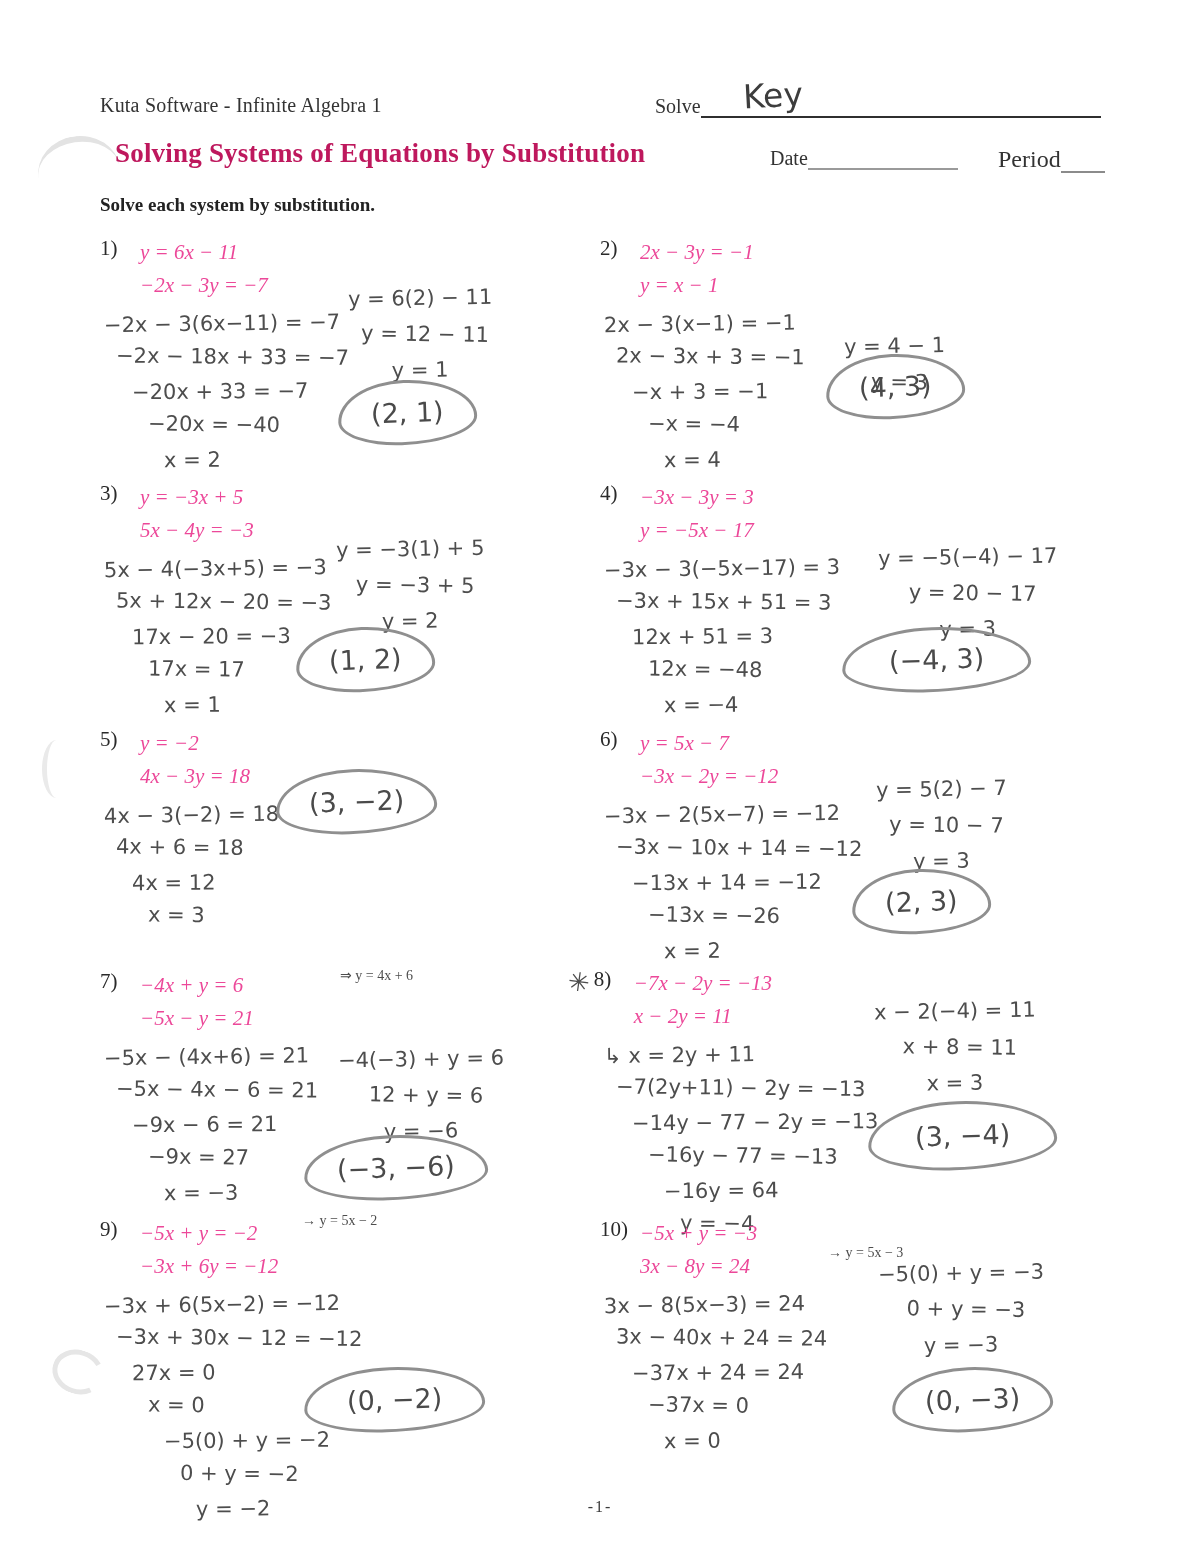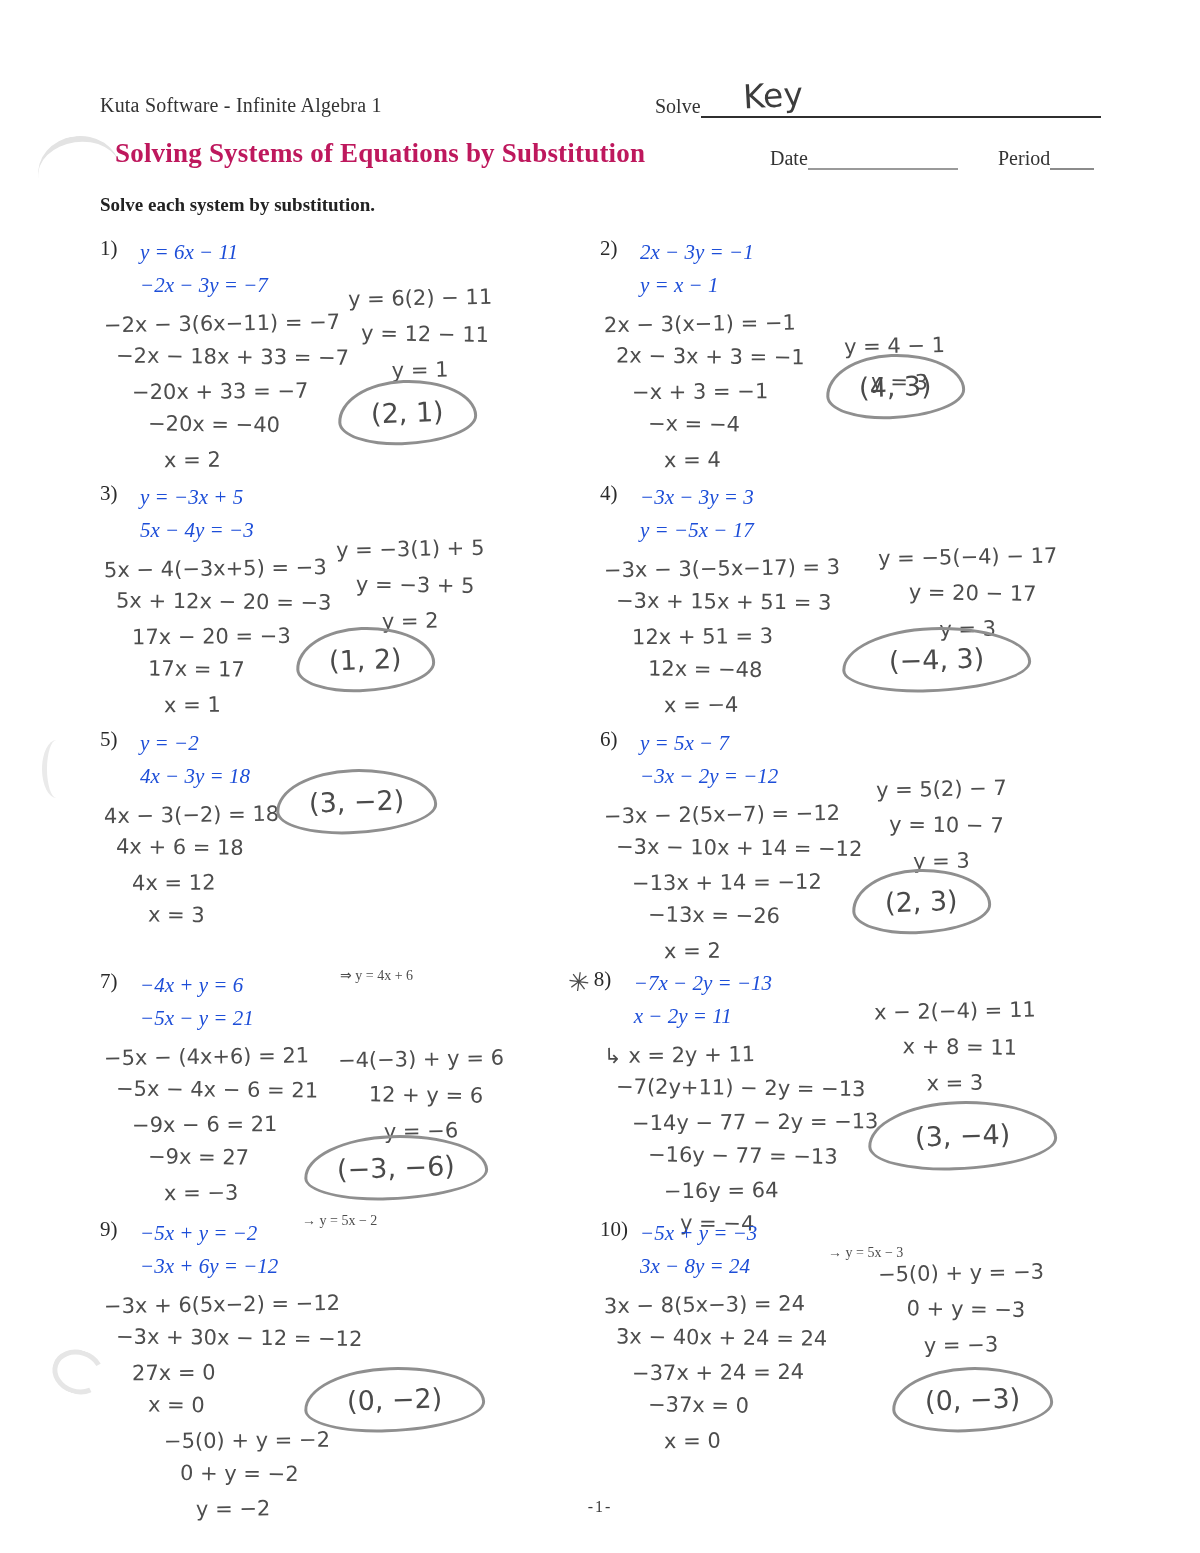--- a/index.html
+++ b/index.html
@@ -12,21 +12,21 @@
     overflow:hidden;
   }
   
   .src{position:absolute;left:100px;top:94px;font-size:20px;letter-spacing:.2px;color:#333;}
   .namefield{position:absolute;left:655px;top:92px;font-size:20px;color:#333;}
   .nameline{display:inline-block;width:400px;border-bottom:2px solid #2f2f2f;height:24px;position:relative;vertical-align:bottom;}
   .keyhand{position:absolute;left:42px;top:-16px;font-family:"DejaVu Sans",sans-serif;font-size:33px;color:#3d3d3d;transform:rotate(-3deg);font-weight:500;}
   .title{position:absolute;left:100px;top:138px;font-size:27px;font-weight:bold;color:#be185d;letter-spacing:.2px;margin-left:15px;}
   .datefield{position:absolute;left:770px;top:146px;font-size:20px;color:#333;}
   .dateline{display:inline-block;width:150px;border-bottom:2px solid #9a9a9a;height:22px;vertical-align:bottom;}
-  .periodfield{position:absolute;left:998px;top:146px;font-size:20px;color:#333;}
+  .periodfield{position:absolute;left:998px;top:146px;font-size:24px;color:#333;}
   .periodline{display:inline-block;width:44px;border-bottom:2px solid #8b8b8b;height:22px;vertical-align:bottom;}
   .instruction{position:absolute;left:100px;top:194px;font-size:19px;font-weight:bold;color:#222;}
   .footer{position:absolute;left:0;right:0;top:1498px;text-align:center;font-size:16px;color:#3a3a3a;letter-spacing:2px;}
 
   
   .smudge{position:absolute;border-radius:50%;}
   #sm1{left:38px;top:136px;width:82px;height:66px;border-top:6px solid #e3e3e3;transform:rotate(-8deg);}
   #sm2{left:42px;top:740px;width:24px;height:58px;border-left:5px solid #eaeaea;}
   #sm3{left:52px;top:1350px;width:42px;height:34px;border:5px solid #e6e6e6;border-right-color:transparent;transform:rotate(18deg);}
 
@@ -34,21 +34,21 @@
   .problem{position:absolute;width:500px;}
   #p1{left:100px;top:236px;}  #p2{left:600px;top:236px;}
   #p3{left:100px;top:481px;}  #p4{left:600px;top:481px;}
   #p5{left:100px;top:727px;}  #p6{left:600px;top:727px;}
   #p7{left:100px;top:969px;}  #p8{left:600px;top:967px;}
   #p9{left:100px;top:1217px;} #p10{left:600px;top:1217px;}
 
   .prow{display:flex;align-items:flex-start;}
   .pnum{font-size:21px;width:40px;flex:0 0 auto;color:#2a2a2a;}
   .star{font-family:"DejaVu Sans",sans-serif;font-size:26px;color:#333;margin-left:-32px;margin-right:4px;transform:rotate(8deg);}
-  .printed{font-size:21px;font-style:italic;line-height:33px;color:#1d4ed8;}
+  .printed{font-size:21px;font-style:italic;line-height:33px;color:#ec4899;}
   .printed > div[data-name="line"]{white-space:nowrap;}
 
   .hw{font-family:"DejaVu Sans",sans-serif;color:#4d4d4d;}
   .inline{position:absolute;font-size:14px;white-space:nowrap;font-family:Liberation Serif, serif;}
   #p7 .inline{left:240px;top:-2px;}
   #p9 .inline{left:202px;top:-4px;}
   #p10 .inline{left:228px;top:-4px;margin-top:32px;}
 
   .work{margin-top:4px;font-size:21px;line-height:34px;width:310px;}
   .work > div{white-space:nowrap;}

